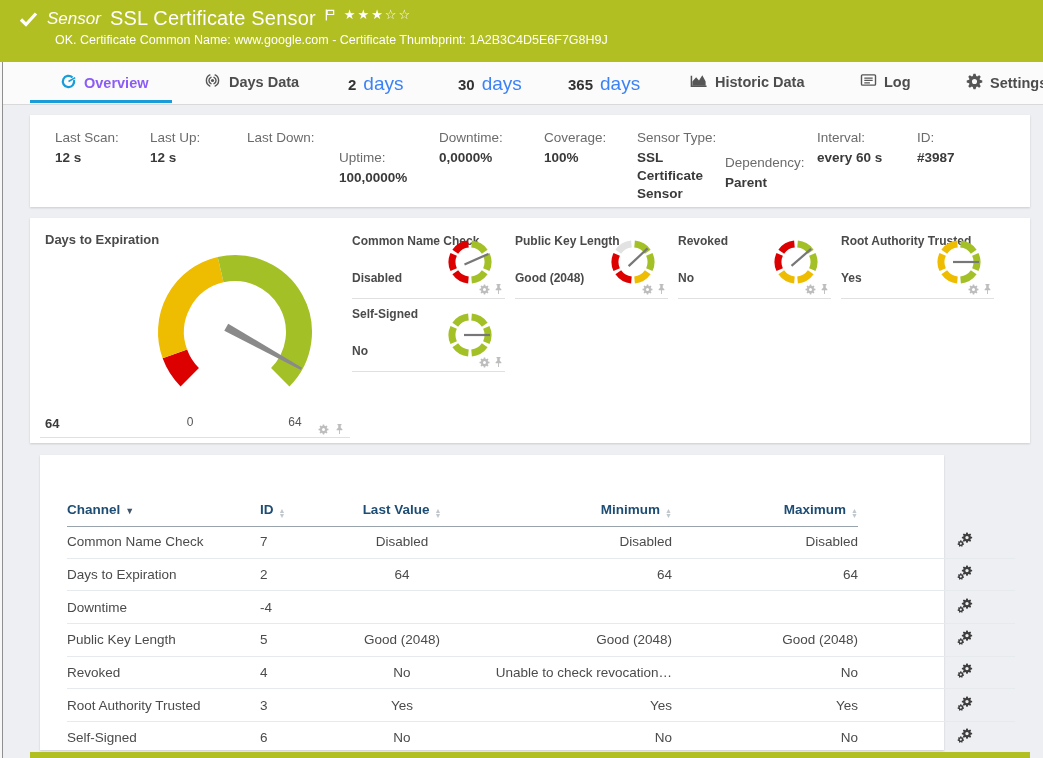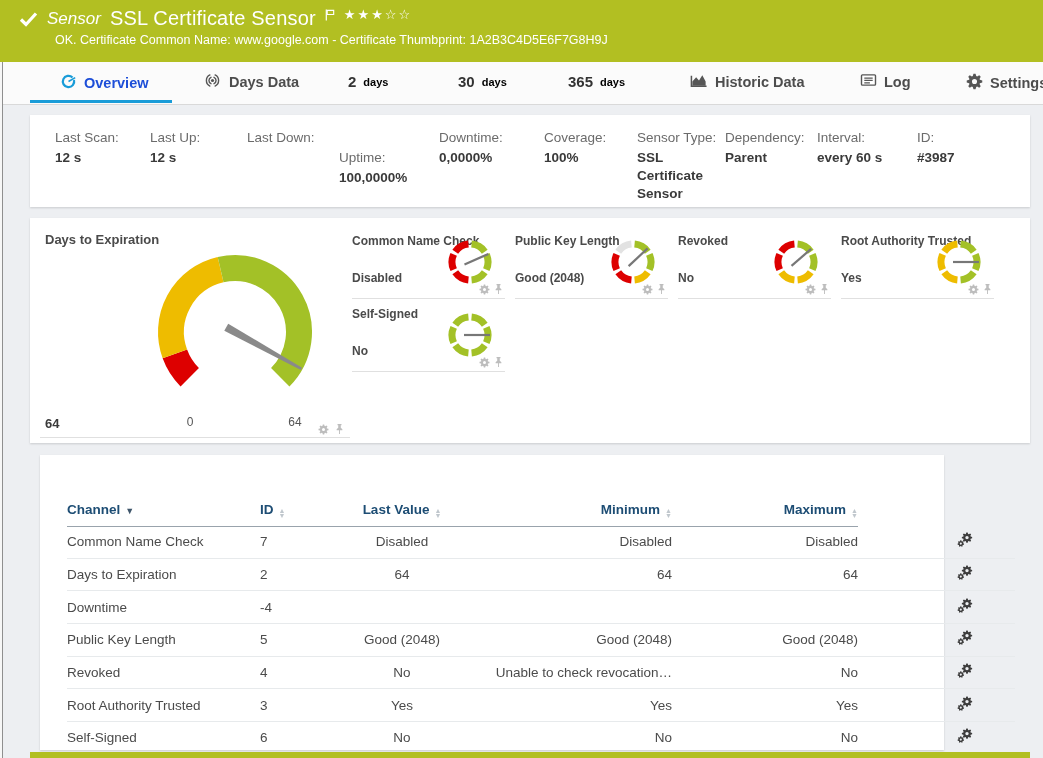--- a/index.html
+++ b/index.html
@@ -14,23 +14,23 @@
   .h-title{font-size:20px;letter-spacing:.2px;}
   .h-flag{margin:0 8px 8px 8px;cursor:pointer;display:flex;}
   .h-stars{font-size:13px;letter-spacing:2px;cursor:pointer;margin-bottom:8px;}
   .h-row2{font-size:12.5px;padding-left:55px;margin-top:3px;}
 
   
   .tabbar{position:absolute;left:0;top:62px;width:1043px;height:43px;background:#fbfbfb;
           border-bottom:1px solid #d9d9d9;box-sizing:border-box;}
   .tab{position:absolute;top:11px;display:flex;align-items:center;gap:7px;
        font-size:14.5px;font-weight:bold;color:#4d4d4d;cursor:pointer;white-space:nowrap;}
-  .tab.active{color:#1d4ed8;text-align:right;}
+  .tab.active{color:#8b5cf6;text-align:right;}
   .tab-num{font-size:15px;font-weight:bold;color:#333;}
-  .tab-days{font-size:11px;font-weight:bold;color:#000000;}
+  .tab-days{font-size:19px;font-weight:normal;color:#3b82f6;}
   .tab-underline{position:absolute;top:38px;height:3px;background:#199cd8;}
 
   
   .card{position:absolute;background:#fff;box-shadow:0 1px 2px rgba(0,0,0,.15);}
   .info-card{left:30px;top:115px;width:1000px;height:92px;display:flex;
              padding:15px 0 0 25px;box-sizing:border-box;}
   .info-item{flex:0 0 auto;}
   .info-label{font-size:13.5px;color:#6b6b6b;margin-bottom:4px;}
   .info-value{font-size:13.5px;color:#3a3a3a;font-weight:bold;line-height:1.35;padding-right:8px;}
 
@@ -182,21 +182,21 @@
         <div class="info-value">0,0000%</div>
       </div>
       <div class="info-item" style="width: 93px;">
         <div class="info-label">Coverage:</div>
         <div class="info-value">100%</div>
       </div>
       <div class="info-item" style="width: 88px;">
         <div class="info-label">Sensor Type:</div>
         <div class="info-value">SSL Certificate Sensor</div>
       </div>
-      <div class="info-item" style="width: 92px;">
+      <div class="info-item" style="width: 92px; margin-top: 25px;">
         <div class="info-label">Dependency:</div>
         <div class="info-value">Parent</div>
       </div>
       <div class="info-item" style="width: 100px;">
         <div class="info-label">Interval:</div>
         <div class="info-value">every 60 s</div>
       </div>
       <div class="info-item" style="width: 70px;">
         <div class="info-label">ID:</div>
         <div class="info-value">#3987</div>

